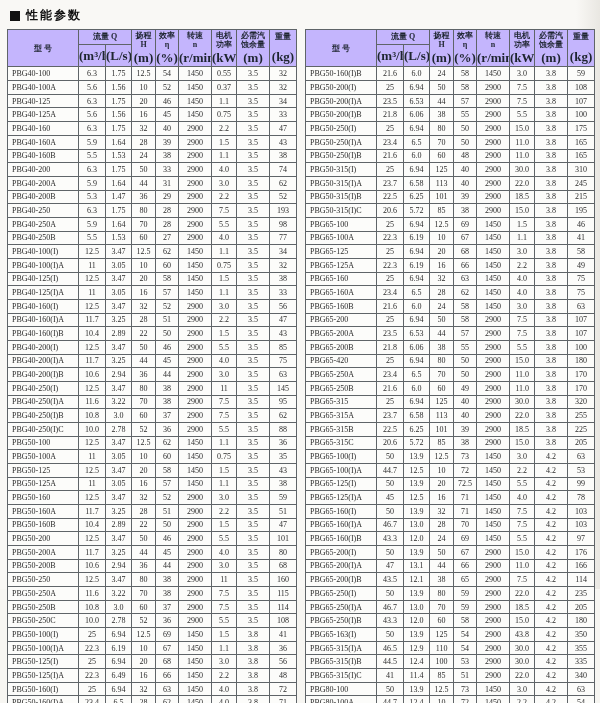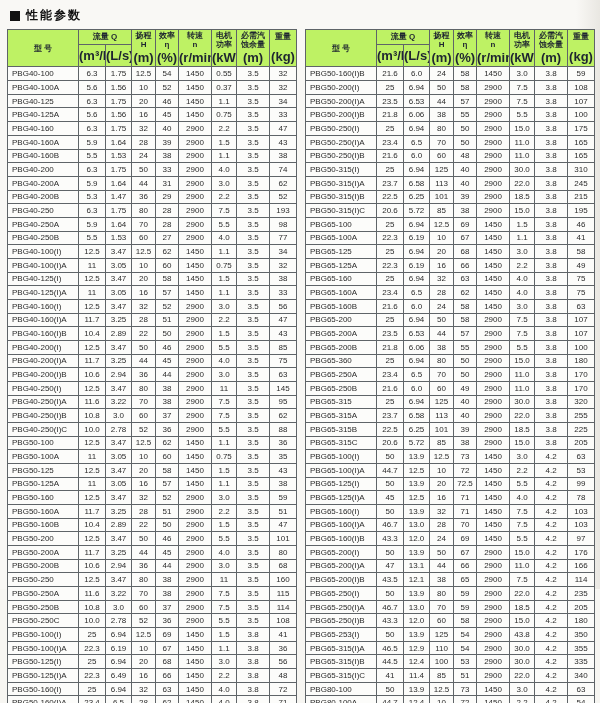--- a/index.html
+++ b/index.html
@@ -5,40 +5,41 @@
   html,body { margin:0; padding:0; }
   body {
     width:600px; height:703px; overflow:hidden;
     background:#f7f6f2;
     font-family:"Liberation Sans","DejaVu Sans",sans-serif;
     color:#222;
   }
   .page {
     width:600px; height:589px; position:relative;
     background:linear-gradient(to right,#f9f8f5 0%,#f9f8f5 96%,#e9e7e2 100%);
+    font-family:Liberation Serif, serif;
   }
   .section-title {
     display:flex; align-items:center; gap:6px;
     padding:7px 0 5px 10px;
   }
   .section-title .bullet {
     width:10px; height:10px; background:#111; display:inline-block;
   }
   .section-title .txt {
     font-size:12px; font-weight:bold; color:#111; letter-spacing:2px;
   }
   .tables { display:flex; gap:8px; padding:0 7px; }
   table {
     border-collapse:collapse; table-layout:fixed;
     width:289px; background:#fcfcfa;
     border:1.5px solid #4a4a4a;
   }
   th, td { border:1px solid #5f6468; overflow:hidden; white-space:nowrap; }
   thead th {
-    background:#bef264; color:#1e2530;
+    background:#c4b5fd; color:#1e2530;
     font-weight:600; font-size:8px; line-height:1.15;
     padding:1px 0; text-align:center; vertical-align:middle;
   }
   thead .hline { display:block; font-size:8px; line-height:1.18; font-weight:600; }
   thead .unit  { display:block; font-size:13px; line-height:1.2; font-weight:600; }
   tbody td {
     font-size:8px; color:#2b2b2b; text-align:center;
     height:12.3px; padding:0 1px; background:#fcfcfa;
   }
   tbody td:first-child { text-align:left; padding-left:4px; }
@@ -921,21 +922,21 @@
             <td>21.8</td>
             <td>6.06</td>
             <td>38</td>
             <td>55</td>
             <td>2900</td>
             <td>5.5</td>
             <td>3.8</td>
             <td>100</td>
           </tr>
           <tr>
-            <td>PBG65-360</td>
+            <td>PBG65-420</td>
             <td>25</td>
             <td>6.94</td>
             <td>80</td>
             <td>50</td>
             <td>2900</td>
             <td>15.0</td>
             <td>3.8</td>
             <td>180</td>
           </tr>
           <tr>
@@ -1141,21 +1142,21 @@
             <td>43.3</td>
             <td>12.0</td>
             <td>60</td>
             <td>58</td>
             <td>2900</td>
             <td>15.0</td>
             <td>4.2</td>
             <td>180</td>
           </tr>
           <tr>
-            <td>PBG65-253(I)</td>
+            <td>PBG65-163(I)</td>
             <td>50</td>
             <td>13.9</td>
             <td>125</td>
             <td>54</td>
             <td>2900</td>
             <td>43.8</td>
             <td>4.2</td>
             <td>350</td>
           </tr>
           <tr>

